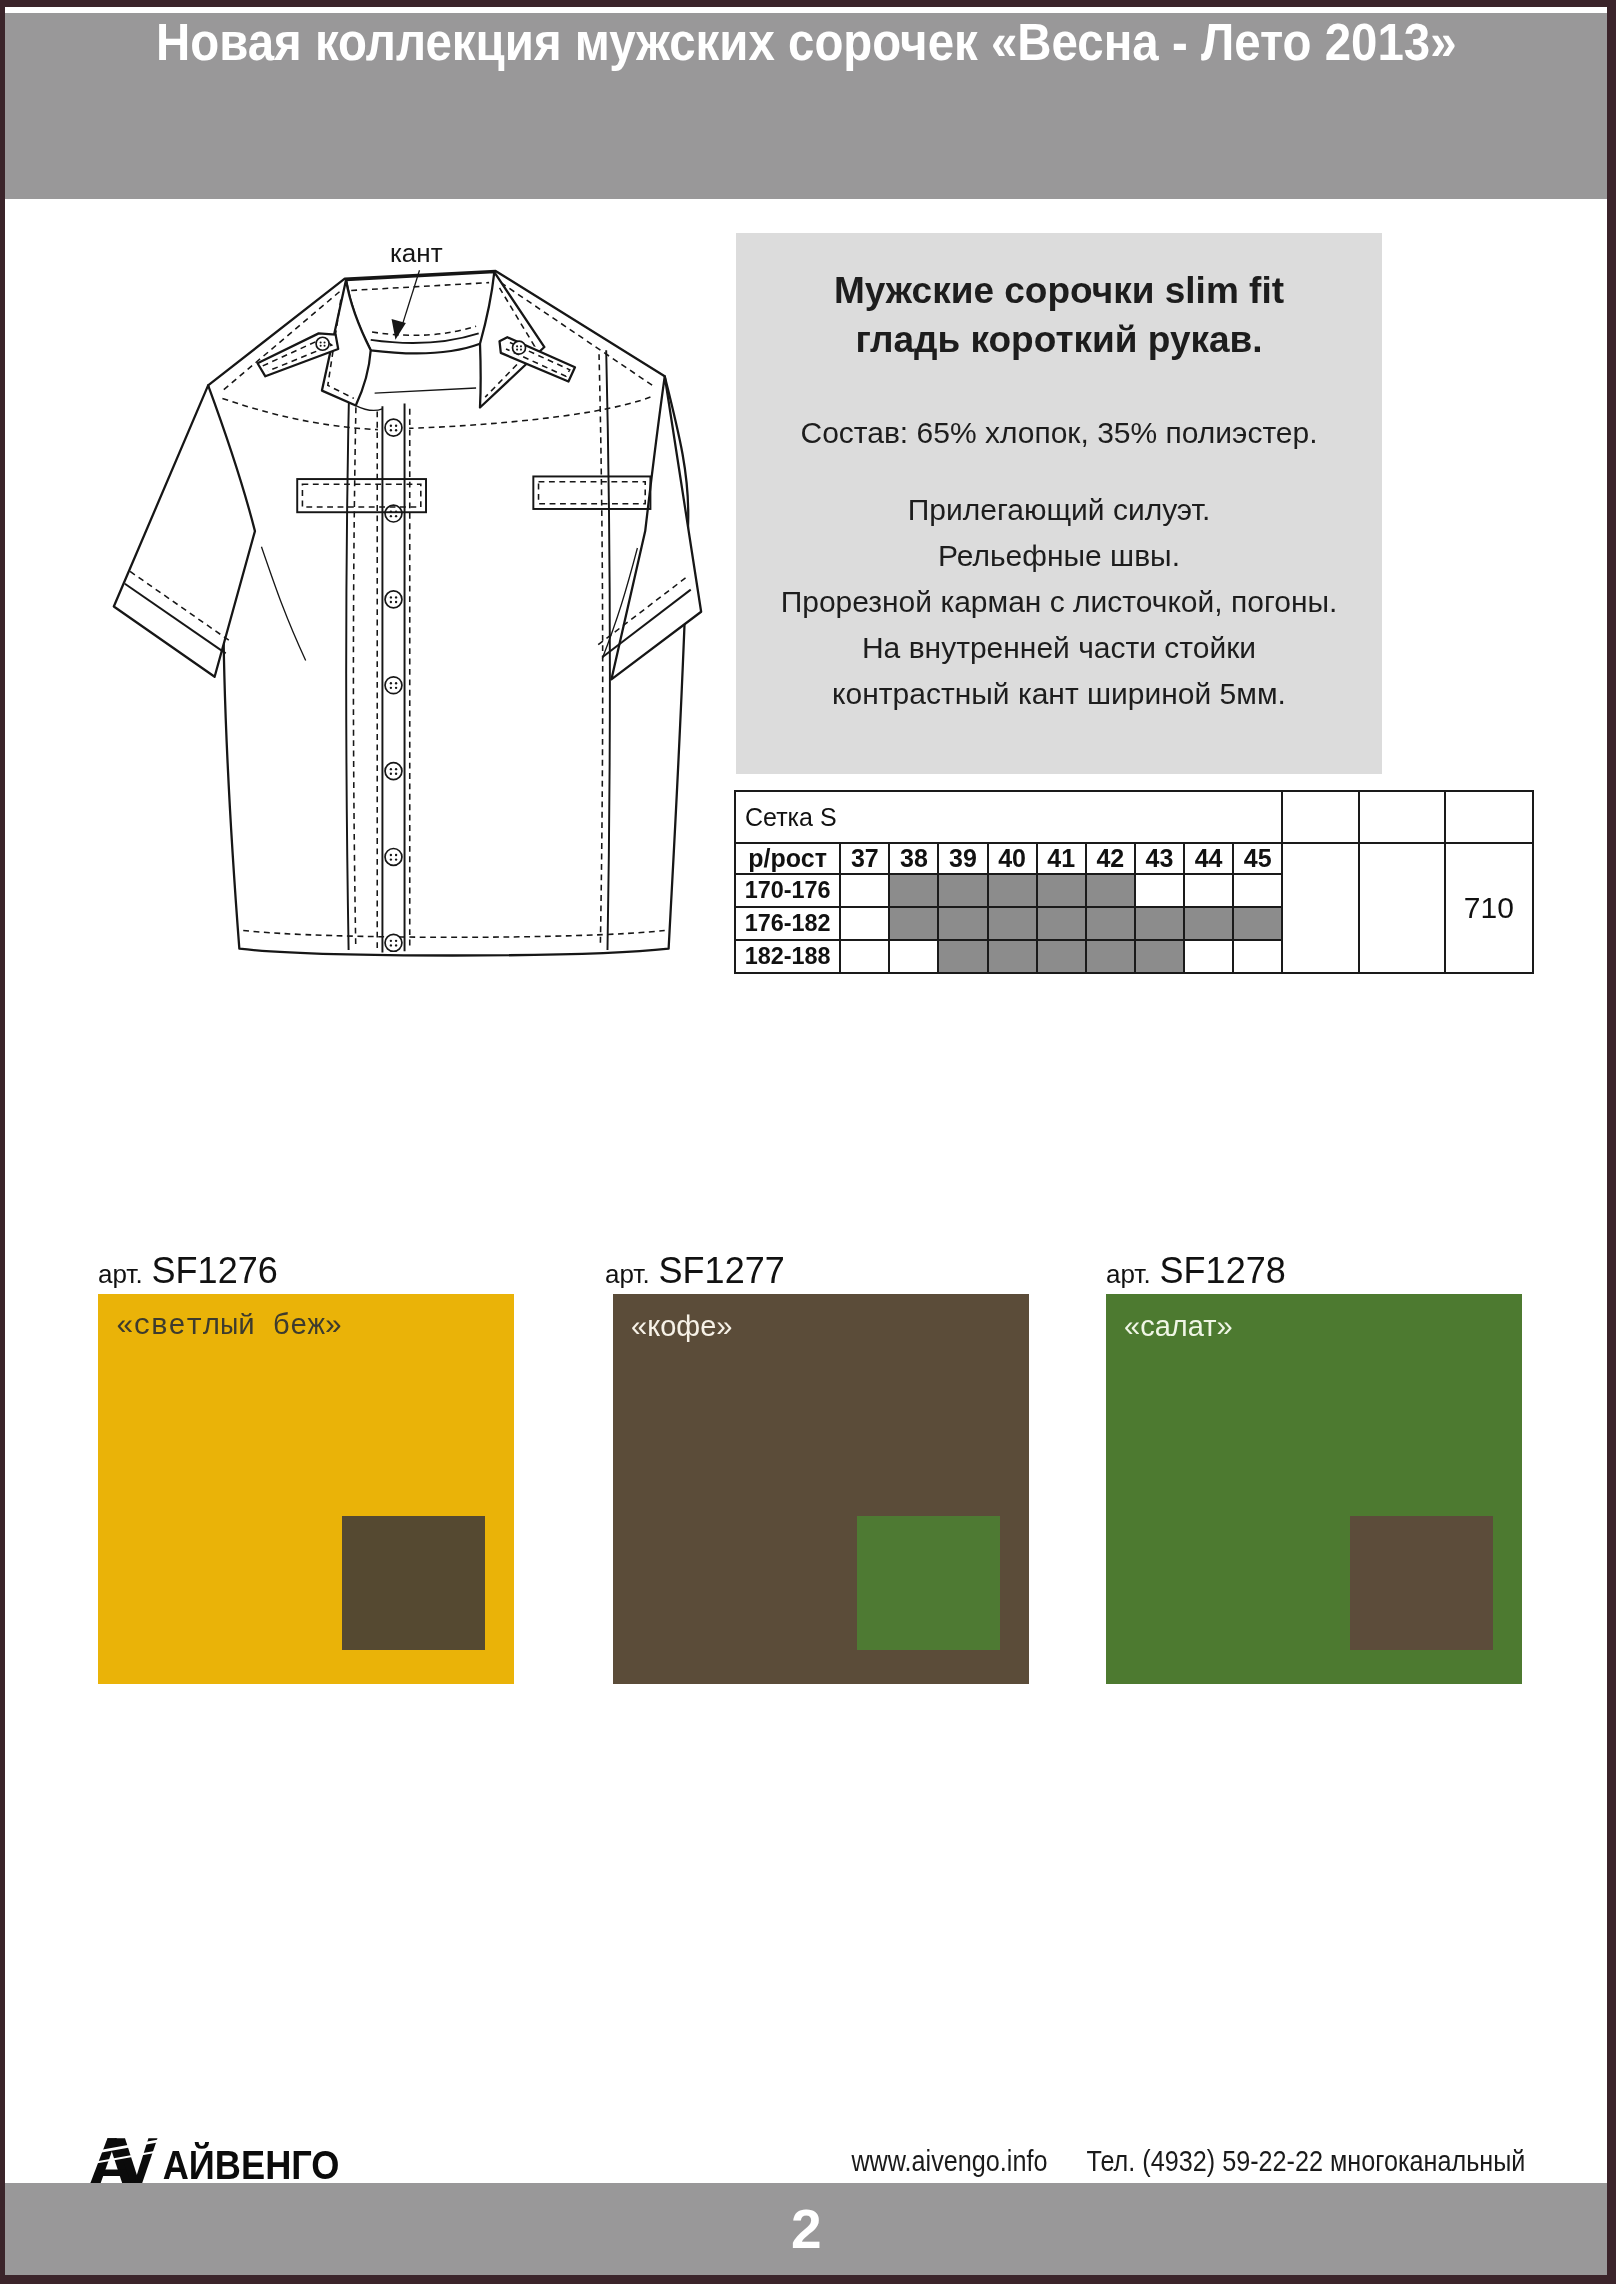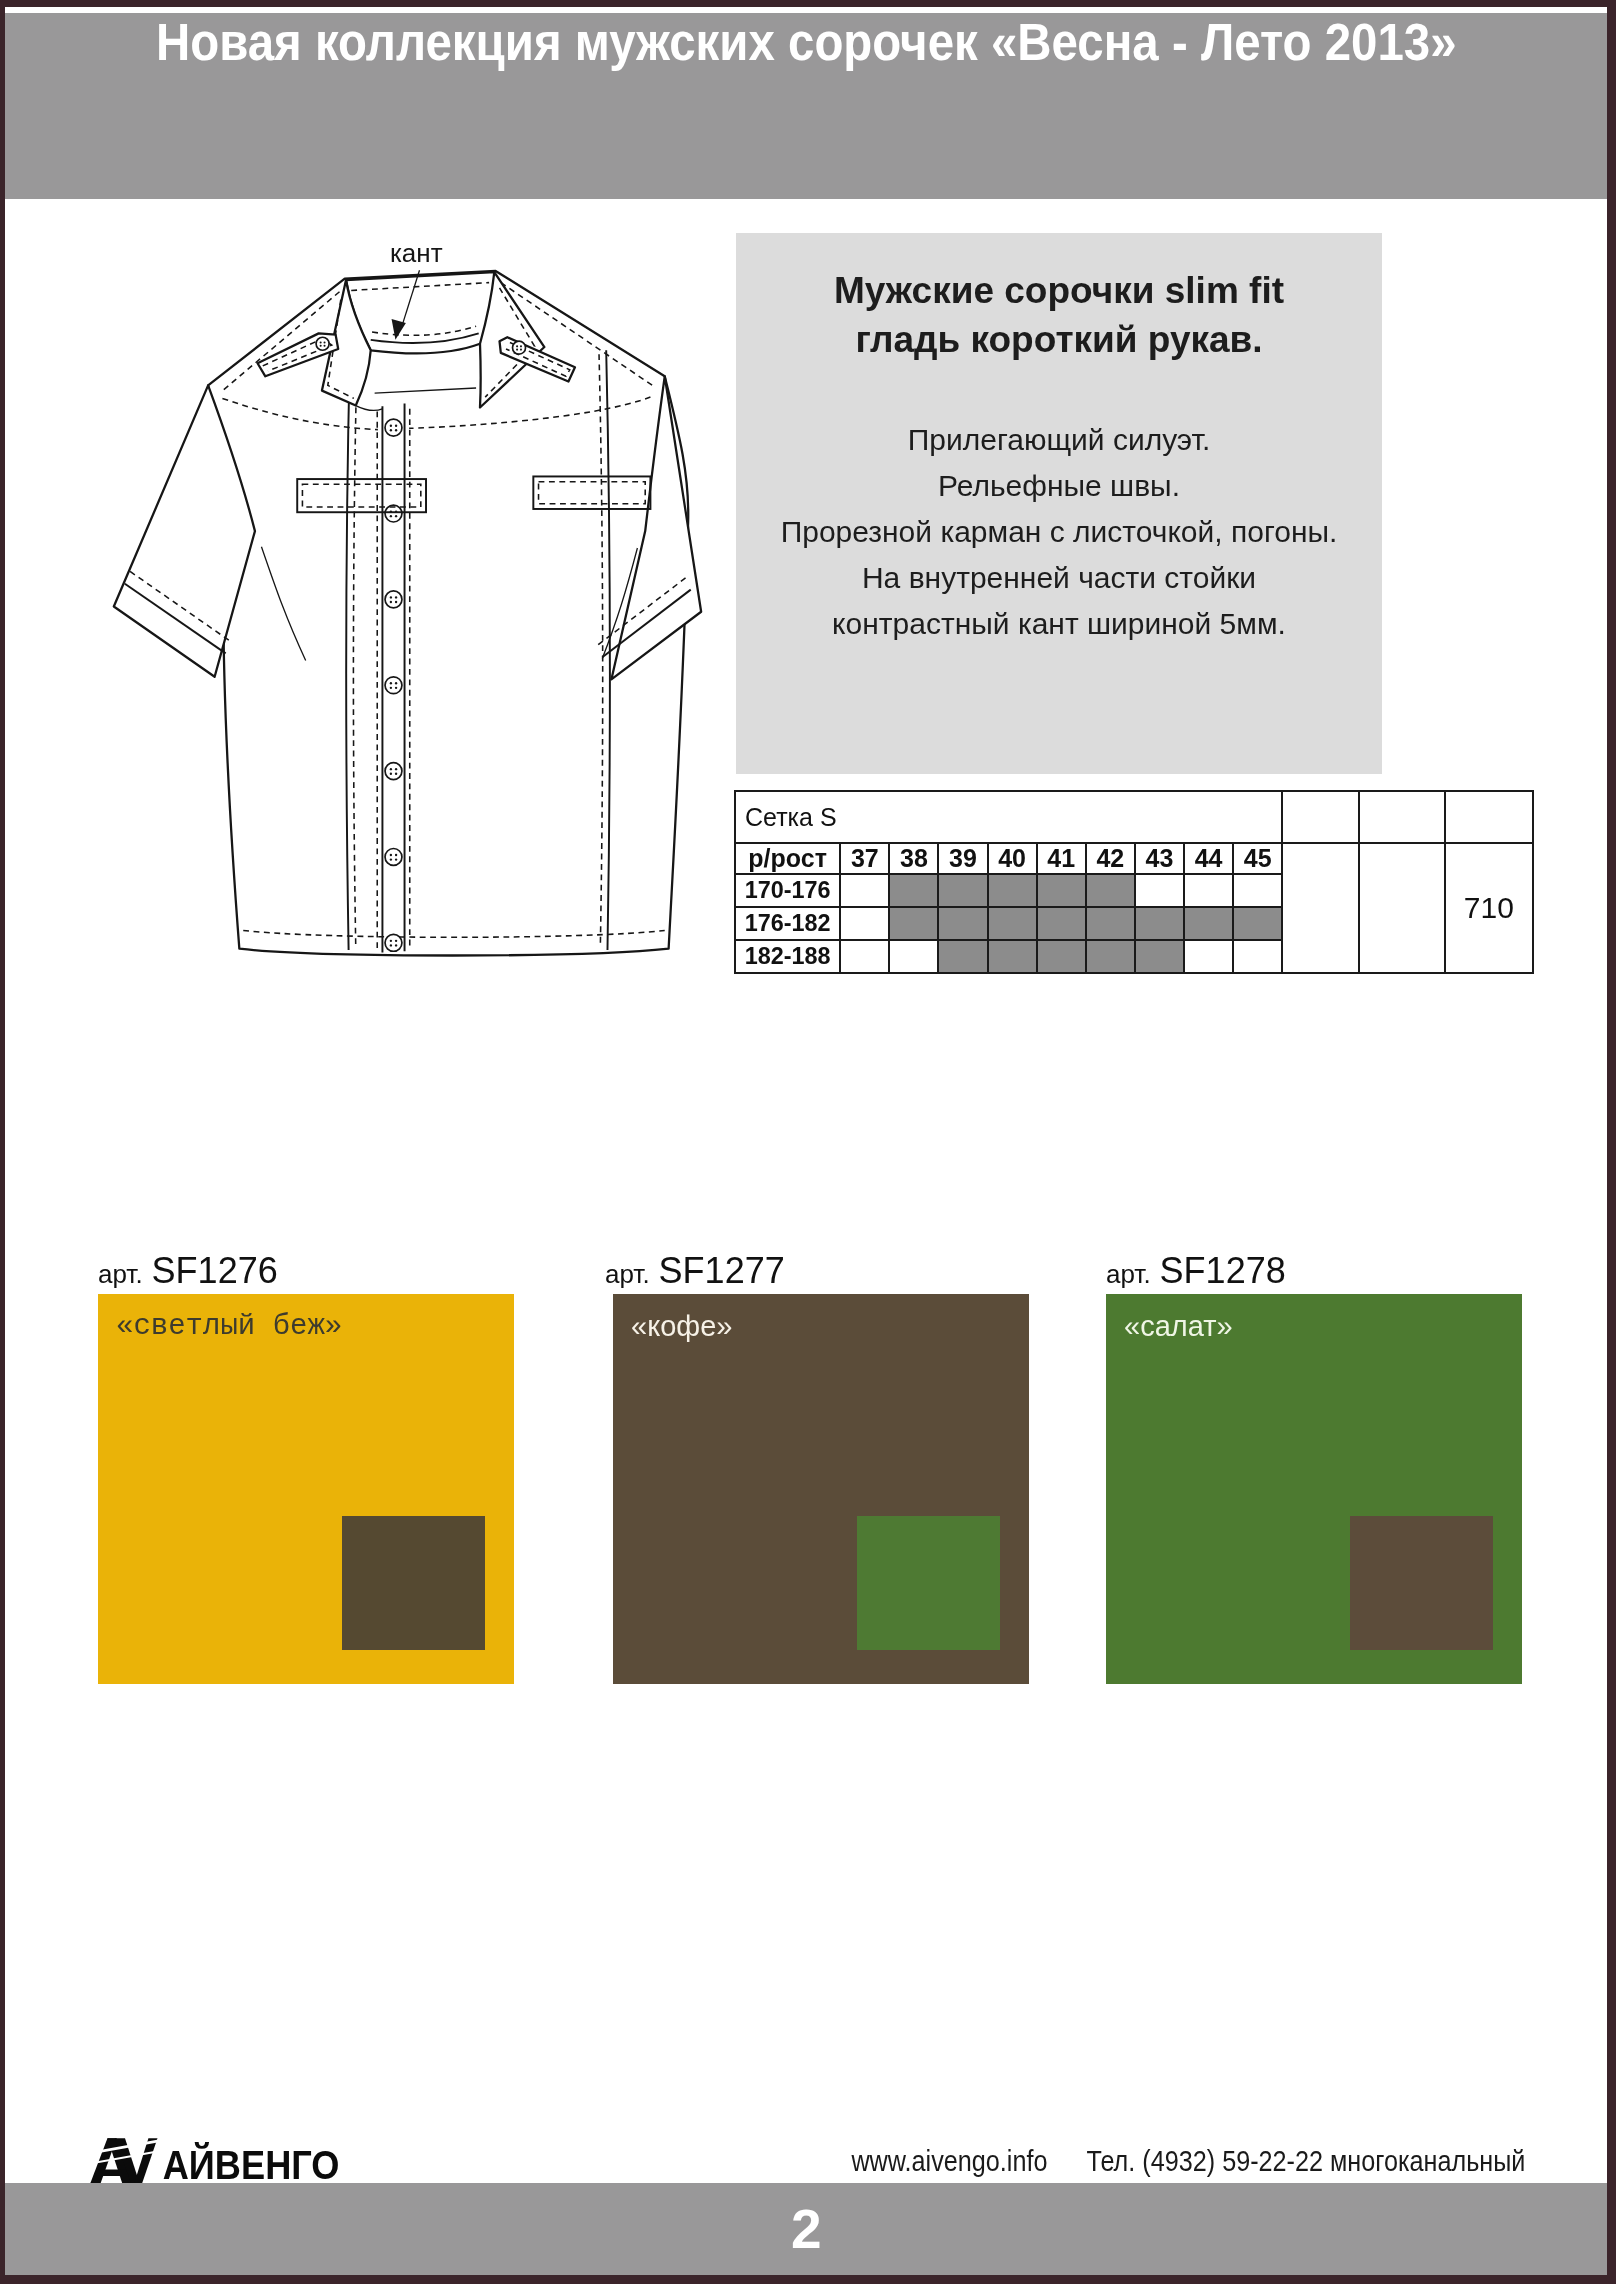--- a/index.html
+++ b/index.html
@@ -26,21 +26,21 @@
   .ln{fill:none;stroke:#161616;stroke-width:3;}
   .lt{fill:none;stroke:#161616;stroke-width:2;}
   .ds{fill:none;stroke:#161616;stroke-width:2.4;stroke-dasharray:9 7;}
   .callout-text{font-size:40px;fill:#161616;}
 
   
   .info-box{position:absolute;left:736px;top:233px;width:646px;height:541px;
     background:var(--info-bg,#dcdcdc);text-align:center;color:#1d1d1d;}
   .ib-title{margin-top:34px;font-weight:bold;font-size:37px;line-height:1.32;}
   .ib-comp{margin-top:51px;font-size:30px;}
-  .ib-features{margin-top:52px;font-size:30px;line-height:46px;}
+  .ib-features{margin-top:37px;font-size:30px;line-height:46px;}
 
   
   .size-table{position:absolute;left:734px;top:790px;border-collapse:collapse;
     table-layout:fixed;width:800px;}
   .size-table td{border:2px solid #1a1a1a;padding:0;text-align:center;vertical-align:middle;
     color:#111;overflow:hidden;}
   .r-head td{height:50px;}
   .r-sizes td{height:29px;}
   .r-data td{height:31px;}
   .c-grid-label{text-align:left !important;padding-left:9px !important;font-size:25px;}
@@ -202,20 +202,21 @@
       <path class="lt" d="M 505 45 L 477 134" stroke-width="3"></path>
       <polygon points="468,152 462,120 484,126" fill="#161616"></polygon>
     </svg>
   </div>
 
   <div class="info-box">
     <div class="ib-title">
       <div>Мужские сорочки slim fit</div>
       <div>гладь короткий рукав.</div>
     </div>
+    <div class="ib-comp">Состав: 65% хлопок, 35% полиэстер.</div>
     <div class="ib-features">
       <div>Прилегающий силуэт.</div>
       <div>Рельефные швы.</div>
       <div>Прорезной карман с листочкой, погоны.</div>
       <div>На внутренней части стойки</div>
       <div>контрастный кант шириной 5мм.</div>
     </div>
   </div>
 
   <table class="size-table">

